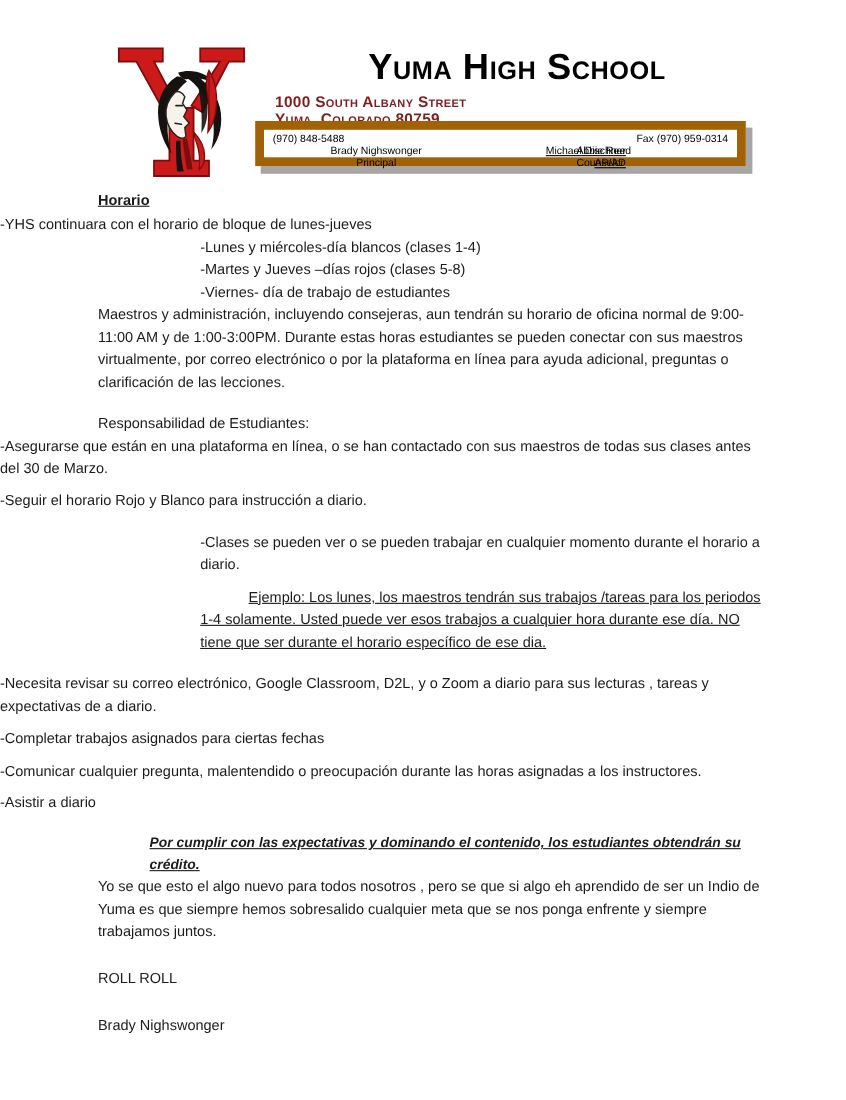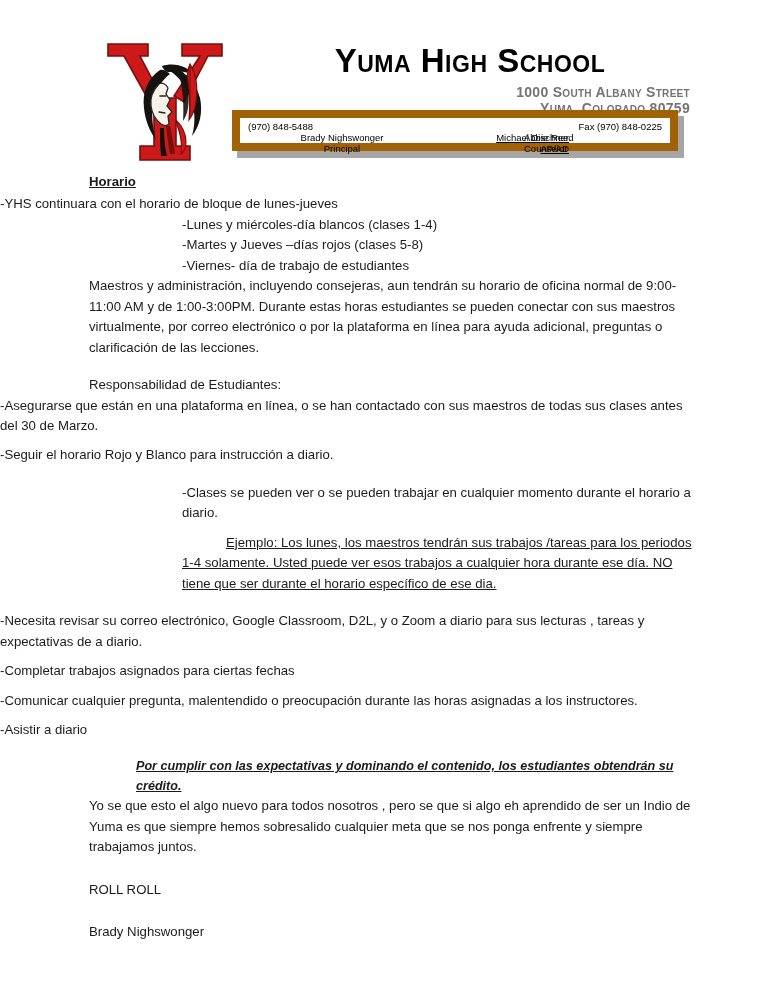--- a/index.html
+++ b/index.html
@@ -47,27 +47,27 @@
     font-variant: small-caps;
     color: #000000;
     line-height: 1;
     white-space: nowrap;
   }
 
   .addr-line {
     position: absolute;
     width: 440px;
     left: 250px;
-    text-align: right;
+    text-align: left;
     font-family: "Liberation Sans", sans-serif;
     font-weight: bold;
     font-size: 14px;
     font-variant: small-caps;
     letter-spacing: 0.3px;
-    color: #737373;
+    color: #7f1d1d;
     white-space: nowrap;
   }
   .addr-1 { top: 84px; }
   .addr-2 { top: 100px; }
 
   
   .contact-shadow {
     position: absolute;
     left: 237px;
     top: 116px;
@@ -191,21 +191,21 @@
   </div>
 
   <div class="school-name">Yuma High School</div>
   <div class="addr-line addr-1">1000 South Albany Street</div>
   <div class="addr-line addr-2">Yuma, Colorado 80759</div>
 
   <div class="contact-shadow"></div>
   <div class="contact-box">
     <div class="contact-row cr-1">
       <span class="phone">(970) 848-5488</span>
-      <span class="fax">Fax (970) 848-0225</span>
+      <span class="fax">Fax (970) 959-0314</span>
     </div>
     <div class="contact-row cr-2">
       <span class="col-a">Brady Nighswonger</span>
       <span class="col-b">Michael Dischner</span>
       <span class="col-c">Abbie Reed</span>
     </div>
     <div class="contact-row cr-3">
       <span class="col-a">Principal</span>
       <span class="col-b">AP/AD</span>
       <span class="col-c">Counselor</span>

